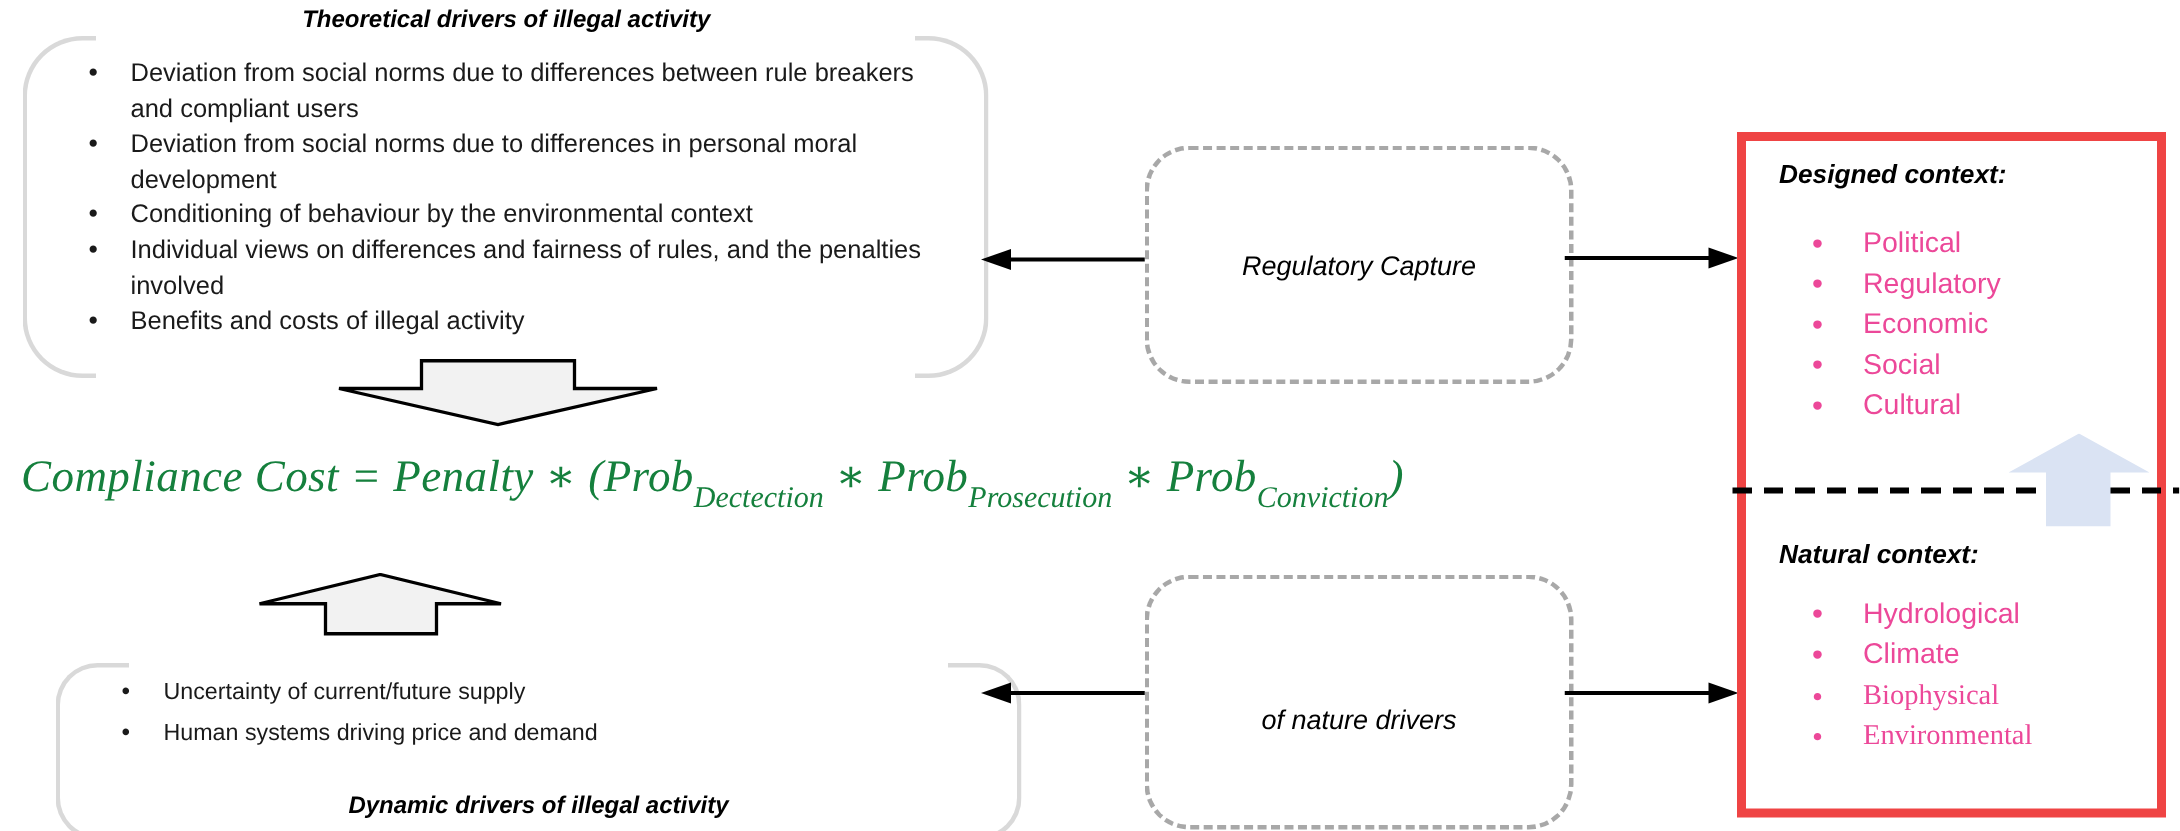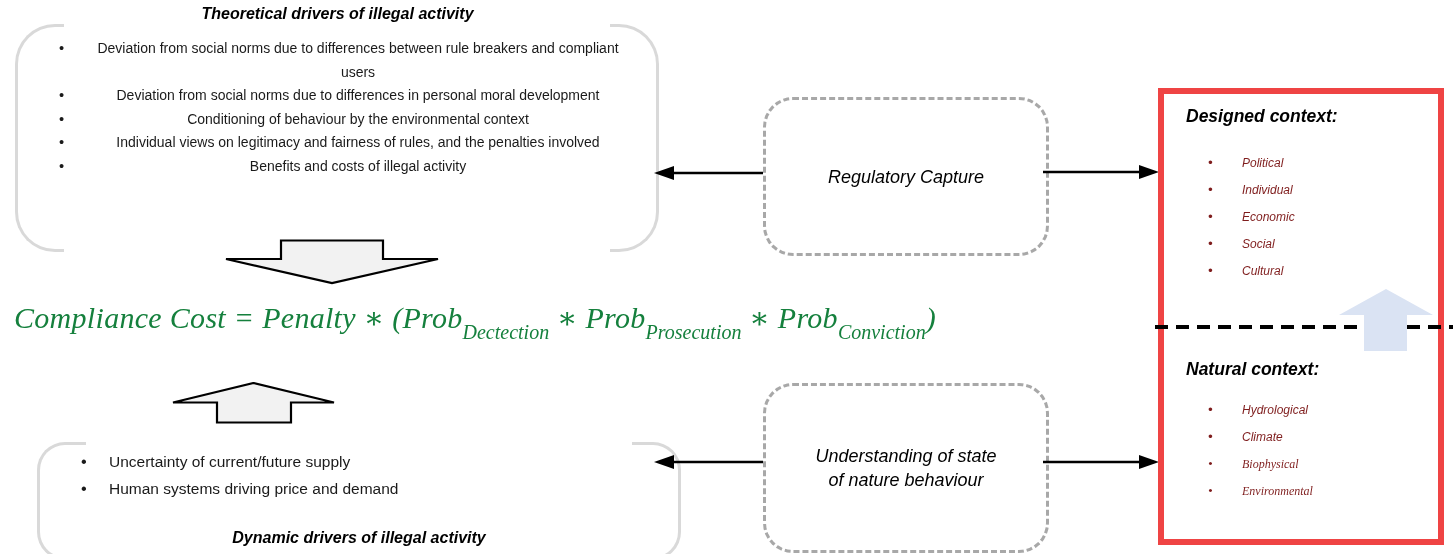--- a/index.html
+++ b/index.html
@@ -31,21 +31,21 @@
 
   ul.bullets{list-style:none;margin:0;padding:0;}
   ul.bullets li{
     position:relative;padding-left:30px;color:#1a1a1a;
   }
   ul.bullets li::before{
     content:"\2022";
     position:absolute;left:2px;top:0;
     font-size:1.05em;
   }
-  .bullets-theoretical{font-size:14px;line-height:23.6px;max-width:572px;text-align:center;}
+  .bullets-theoretical{font-size:17px;line-height:23.6px;max-width:572px;}
   .bullets-dynamic{font-size:15.5px;line-height:27px;}
 
   
   .formula{
     font-family:"Liberation Serif","DejaVu Serif",serif;
     font-style:italic;font-size:30px;color:#15803d;
     white-space:nowrap;letter-spacing:0.3px;
   }
   .formula sub{
     font-size:20px;line-height:0;position:relative;top:4px;letter-spacing:0;
@@ -66,21 +66,21 @@
   .context-box{
     position:absolute;left:1158px;top:88px;width:286px;height:457px;
     border:6px solid #ef4444;background:#fff;box-sizing:border-box;
   }
   .ctx-title{
     position:absolute;left:22px;
     font-weight:bold;font-style:italic;font-size:17.5px;color:#000;
   }
   ul.ctx-list{list-style:none;margin:0;padding:0;position:absolute;left:44px;}
   ul.ctx-list li{
-    position:relative;padding-left:34px;font-size:12px;line-height:26.9px;color:#7f1d1d;font-style:italic;
+    position:relative;padding-left:34px;font-size:19px;line-height:26.9px;color:#ec4899;
   }
   ul.ctx-list li::before{
     content:"\2022";position:absolute;left:0;top:0;font-size:1.1em;
   }
   li.serif-item{font-family:"Liberation Serif","DejaVu Serif",serif;font-size:17.5px;}
 
   .ctx-divider{
     position:absolute;left:1155px;top:325px;width:298px;height:3.5px;
     background:repeating-linear-gradient(90deg,#000 0 13px,transparent 13px 21px);
   }
@@ -94,21 +94,21 @@
 
   <div class="abs group-title" style="left:15px;top:5px;width:645px;">Theoretical drivers of illegal activity</div>
 
   <div class="bracket-group" style="left:15px;top:24px;width:644px;height:228px;">
     <div class="bracket left"></div>
     <div class="bracket right"></div>
     <ul class="bullets bullets-theoretical abs" style="left:42px;top:13px;">
       <li>Deviation from social norms due to differences between rule breakers and compliant users</li>
       <li>Deviation from social norms due to differences in personal moral development</li>
       <li>Conditioning of behaviour by the environmental context</li>
-      <li>Individual views on legitimacy and fairness of rules, and the penalties involved</li>
+      <li>Individual views on differences and fairness of rules, and the penalties involved</li>
       <li>Benefits and costs of illegal activity</li>
     </ul>
   </div>
 
   <svg class="abs" style="left:224px;top:239px;" width="216" height="46" viewBox="0 0 216 46">
     <path d="M57,1.5 L159,1.5 L159,20 L214,20 L108,44 L2,20 L57,20 Z" fill="#f2f2f2" stroke="#000" stroke-width="2.2" stroke-linejoin="miter"></path>
   </svg>
 
   <div class="abs formula" style="left:14px;top:300px;">
     <span>Compliance Cost = Penalty ∗ (Prob</span><sub>Dectection</sub><span> ∗ Prob</span><sub>Prosecution</sub><span> ∗ Prob</span><sub>Conviction</sub><span>)</span>
@@ -139,34 +139,34 @@
     <line x1="0" y1="8" x2="99" y2="8" stroke="#000" stroke-width="2.6"></line>
     <polygon points="116,8 96,1 96,15" fill="#000"></polygon>
   </svg>
 
   <svg class="abs" style="left:654px;top:454px;" width="110" height="16" viewBox="0 0 110 16">
     <line x1="17" y1="8" x2="110" y2="8" stroke="#000" stroke-width="2.6"></line>
     <polygon points="0,8 20,1 20,15" fill="#000"></polygon>
   </svg>
   <div class="dashed-box" style="left:763px;top:383px;width:280px;height:164px;">
     <span>
-      <span>Understanding of state</span><br>
-      <span>of nature behaviour</span>
+      <br>
+      <span>of nature drivers</span>
     </span>
   </div>
   <svg class="abs" style="left:1043px;top:454px;" width="116" height="16" viewBox="0 0 116 16">
     <line x1="0" y1="8" x2="99" y2="8" stroke="#000" stroke-width="2.6"></line>
     <polygon points="116,8 96,1 96,15" fill="#000"></polygon>
   </svg>
 
   <div class="context-box">
     <div class="ctx-title" style="top:12px;">Designed context:</div>
     <ul class="ctx-list" style="top:56px;">
       <li>Political</li>
-      <li>Individual</li>
+      <li>Regulatory</li>
       <li>Economic</li>
       <li>Social</li>
       <li>Cultural</li>
     </ul>
 
     <div class="ctx-title" style="top:265px;">Natural context:</div>
     <ul class="ctx-list" style="top:303px;">
       <li>Hydrological</li>
       <li>Climate</li>
       <li class="serif-item">Biophysical</li>

